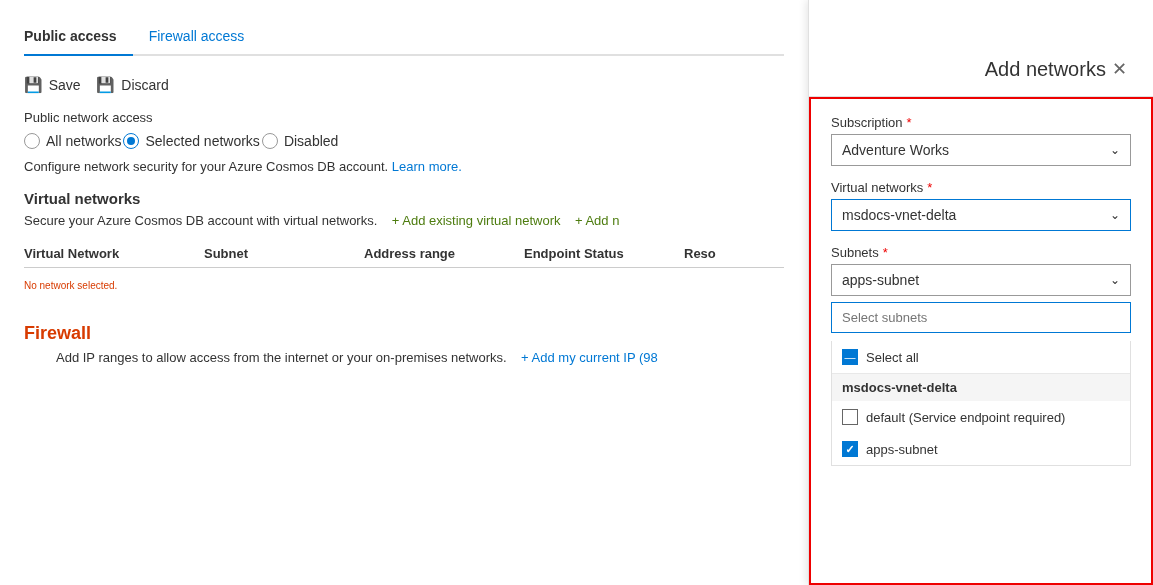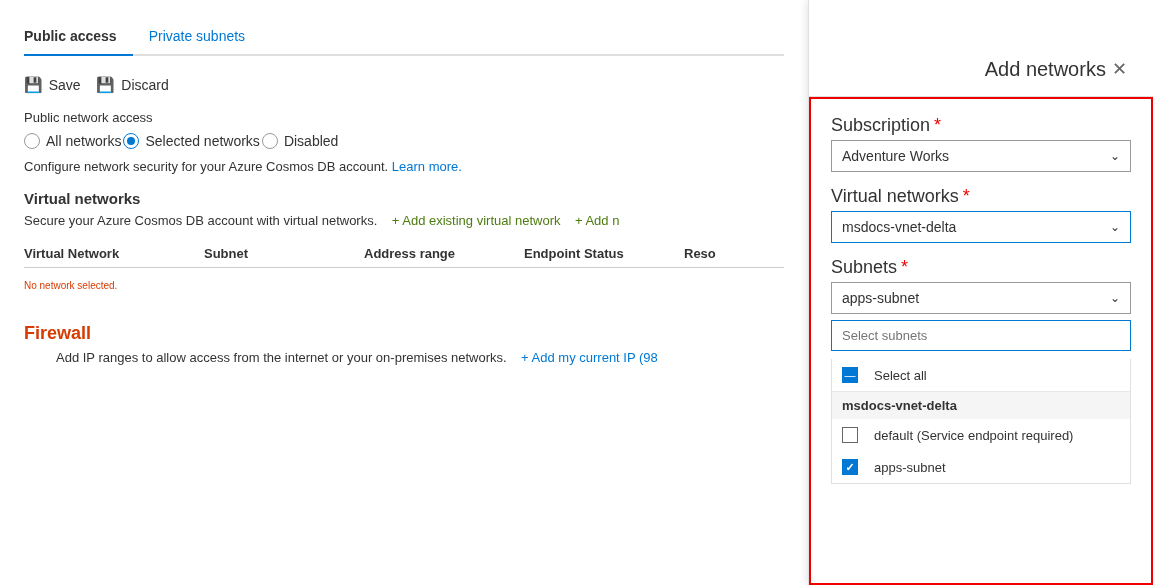--- a/index.html
+++ b/index.html
@@ -237,21 +237,21 @@
       overflow-y: auto;
       border: 2px solid #e00;
       margin: 0;
     }
 
     .form-field {
       margin-bottom: 14px;
     }
 
     .form-label {
-      font-size: 18px;
+      font-size: 13px;
       font-weight: 500;
       margin-bottom: 4px;
       display: flex;
       align-items: center;
       gap: 4px;
     }
 
     .required-star {
       color: #e00;
     }
@@ -291,21 +291,21 @@
     
     .checkbox-section {
       margin-top: 8px;
       border: 1px solid #e0e0e0;
       border-top: none;
     }
 
     .checkbox-item {
       display: flex;
       align-items: center;
-      gap: 16px;
+      gap: 8px;
       padding: 8px 10px;
       font-size: 13px;
     }
 
     .checkbox-item.header-row {
       background: #fff;
       border-bottom: 1px solid #e8e8e8;
     }
 
     .group-label {
@@ -351,21 +351,21 @@
     }
 
   </style>
 </head>
 <body>
 
 <div class="left-panel">
 
   <div class="tabs">
     <div class="tab active">Public access</div>
-    <div class="tab" style="color:#0078d4;font-weight:400;">Private subnets</div>
+    <div class="tab" style="color:#0078d4;font-weight:400;">Firewall access</div>
   </div>
 
   <div class="toolbar">
     <button class="toolbar-btn">
       <span style="font-size:15px;">💾</span>
       <span>Save</span>
     </button>
     <button class="toolbar-btn">
       <span style="font-size:15px;">💾</span>
       <span>Discard</span>

